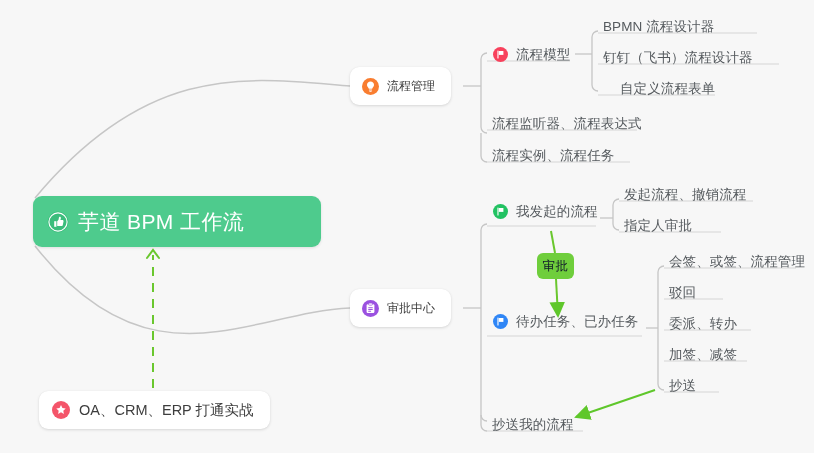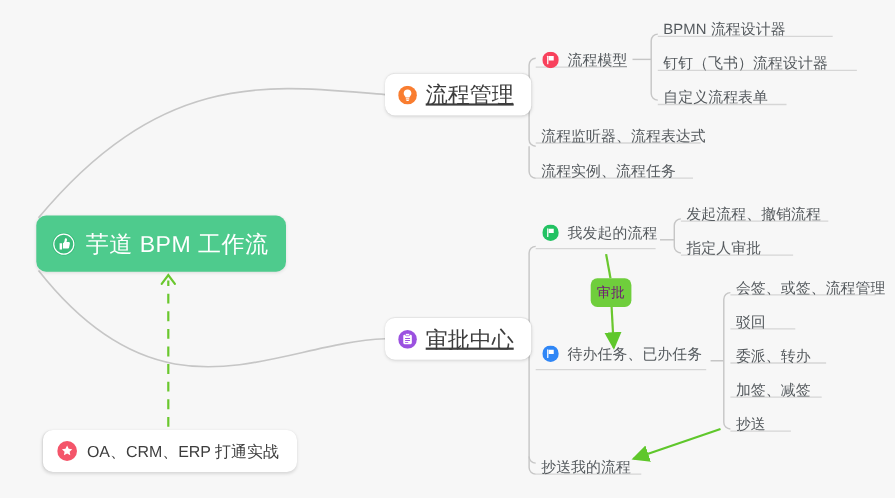--- a/index.html
+++ b/index.html
@@ -43,21 +43,21 @@
     align-items: center;
     box-sizing: border-box;
     white-space: nowrap;
   }
 
   
   #root-node {
     position: absolute;
     left: 33px;
     top: 196px;
-    width: 227px;
+    width: 288px;
     height: 51px;
     background: #4ecb8d;
     border-radius: 9px;
     display: flex;
     align-items: center;
     padding-left: 14px;
     box-sizing: border-box;
     box-shadow: 0 1px 3px rgba(0,0,0,0.10);
   }
   #root-node .root-label {
@@ -65,23 +65,22 @@
     font-size: 21px;
     letter-spacing: 0.4px;
     margin-left: 9px;
     white-space: nowrap;
   }
 
   
   .l1 {
     height: 38px;
     padding: 0 16px 0 12px;
-    font-size: 20px;
+    font-size: 12px;
     color: #3d3d3d;
-    text-decoration: underline;
   }
   .l1 .lbl { margin-left: 8px; }
 
   
   #oa-card {
     left: 39px;
     top: 391px;
     height: 38px;
     padding: 0 16px 0 13px;
     font-size: 14.5px;
@@ -101,21 +100,21 @@
 
   
   #approve-badge {
     position: absolute;
     left: 537px;
     top: 253px;
     width: 37px;
     height: 26px;
     background: #6fce3c;
     border-radius: 6px;
-    color: #701a75;
+    color: #0f172a;
     font-size: 12.5px;
     display: flex;
     align-items: center;
     justify-content: center;
     letter-spacing: 0.5px;
   }
 
   
   .icon {
     display: inline-block;
@@ -236,21 +235,21 @@
       </svg>
     </span>
     <span style="margin-left:8px;">流程模型</span>
   </div>
 
   <div class="leaf" style="left:492px; top:117px;">流程监听器、流程表达式</div>
   <div class="leaf" style="left:492px; top:149px;">流程实例、流程任务</div>
 
   <div class="leaf" style="left:603px; top:51px;">钉钉（飞书）流程设计器</div>
   <div class="leaf" style="left:603px; top:20px;">BPMN 流程设计器</div>
-  <div class="leaf" style="left:603px; top:82px;">自定义流程表单</div>
+  <div class="leaf" style="left:620px; top:82px;">自定义流程表单</div>
 
   <div class="leaf" style="left:493px; top:204px; display:flex; align-items:center;">
     <span class="icon">
       <svg width="15" height="15" viewBox="0 0 15 15">
         <circle cx="7.5" cy="7.5" r="7.5" fill="#22c262"></circle>
         <rect x="4.4" y="3.6" width="1.15" height="7.9" rx="0.5" fill="#ffffff"></rect>
         <path d="M5.8 4.0 h4.6 v3.9 H5.8 z" fill="#ffffff"></path>
       </svg>
     </span>
     <span style="margin-left:8px;text-align:right;">我发起的流程</span>

